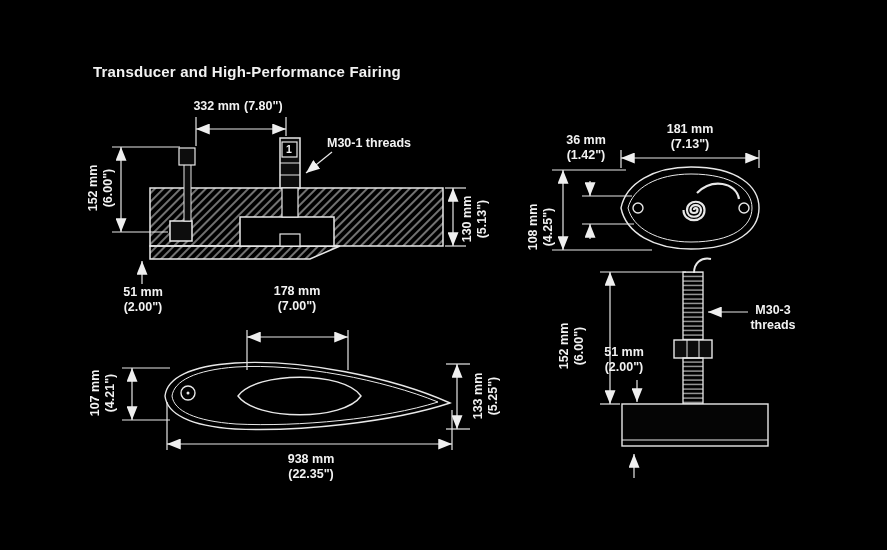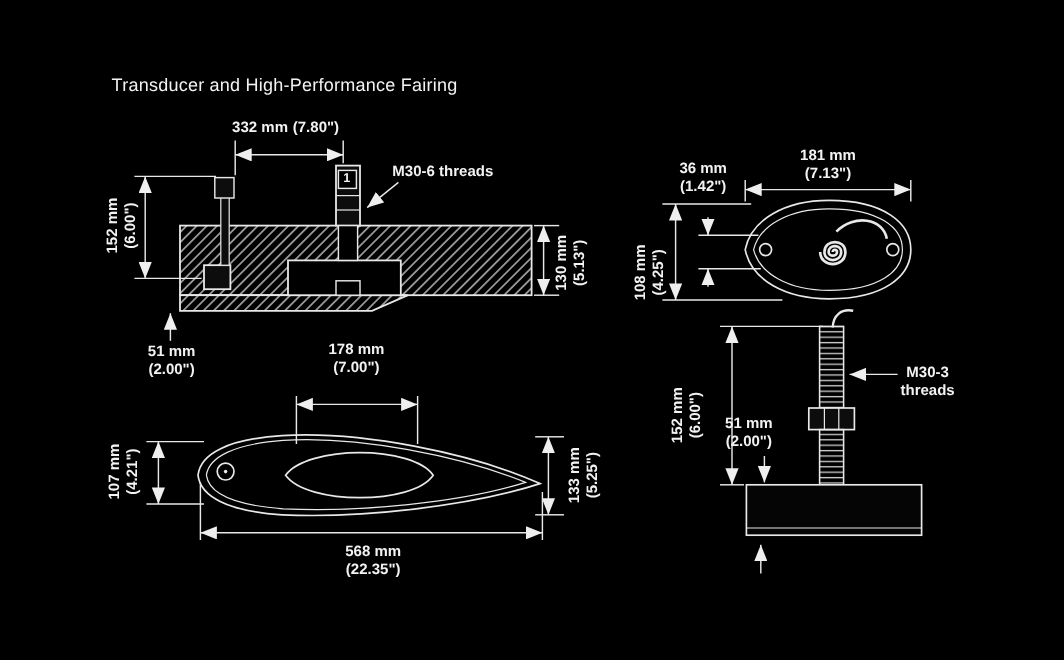--- a/index.html
+++ b/index.html
@@ -2,21 +2,21 @@
 <html><head>
 <meta charset="utf-8">
 <style>
   * { margin:0; padding:0; box-sizing:border-box; }
   html,body { background:#000; }
   #canvas {
     position:relative; width:887px; height:550px; background:#000;
     font-family:"Liberation Sans", sans-serif; color:#f2f2f2; overflow:hidden;
   }
   #art { position:absolute; left:0; top:0; }
-  .title { position:absolute; font-size:15px; font-weight:normal; letter-spacing:.2px; white-space:nowrap; }
+  .title { position:absolute; font-size:15px; font-weight:bold; letter-spacing:.2px; white-space:nowrap; }
   .dim {
     position:absolute; font-size:12.5px; font-weight:bold; text-align:center;
     line-height:1.18; white-space:nowrap; transform:translate(-50%,-50%);
   }
   .dim.rot { transform:translate(-50%,-50%) rotate(-90deg); }
   .dim.stack span { display:block; }
   .dim.inline span { display:inline; }
   .dim.inline span + span { margin-left:4px; }
   .callout { position:absolute; font-size:10.5px; font-weight:bold; transform:translate(-50%,-50%); }
 </style>
@@ -128,21 +128,21 @@
       <line x1="634" y1="478" x2="634" y2="454" marker-end="url(#ah)"></line>
     </g>
   </svg>
 
   <div class="title" style="left:93px; top:63px;">Transducer and High-Performance Fairing</div>
 
   <div class="dim inline" style="left:238px; top:106px;">
     <span>332 mm</span><span>(7.80")</span>
   </div>
   <div class="dim inline" style="left:369px; top:143px;">
-    <span>M30-6 threads</span>
+    <span>M30-1 threads</span>
   </div>
   <div class="callout" style="left:289px; top:149px;">1</div>
   <div class="dim stack rot" style="left:101px; top:188px;">
     <span>152 mm</span>
       <span>(6.00")</span>
   </div>
   <div class="dim stack rot" style="left:475px; top:219px;">
     <span>130 mm</span>
       <span>(5.13")</span>
   </div>
@@ -157,21 +157,21 @@
   </div>
   <div class="dim stack rot" style="left:103px; top:393px;">
     <span>107 mm</span>
       <span>(4.21")</span>
   </div>
   <div class="dim stack rot" style="left:486px; top:396px;">
     <span>133 mm</span>
       <span>(5.25")</span>
   </div>
   <div class="dim stack" style="left:311px; top:467px;">
-    <span>568 mm</span>
+    <span>938 mm</span>
       <span>(22.35")</span>
   </div>
 
   <div class="dim stack" style="left:690px; top:137px;">
     <span>181 mm</span>
       <span>(7.13")</span>
   </div>
   <div class="dim stack" style="left:586px; top:148px;">
     <span>36 mm</span>
       <span>(1.42")</span>

